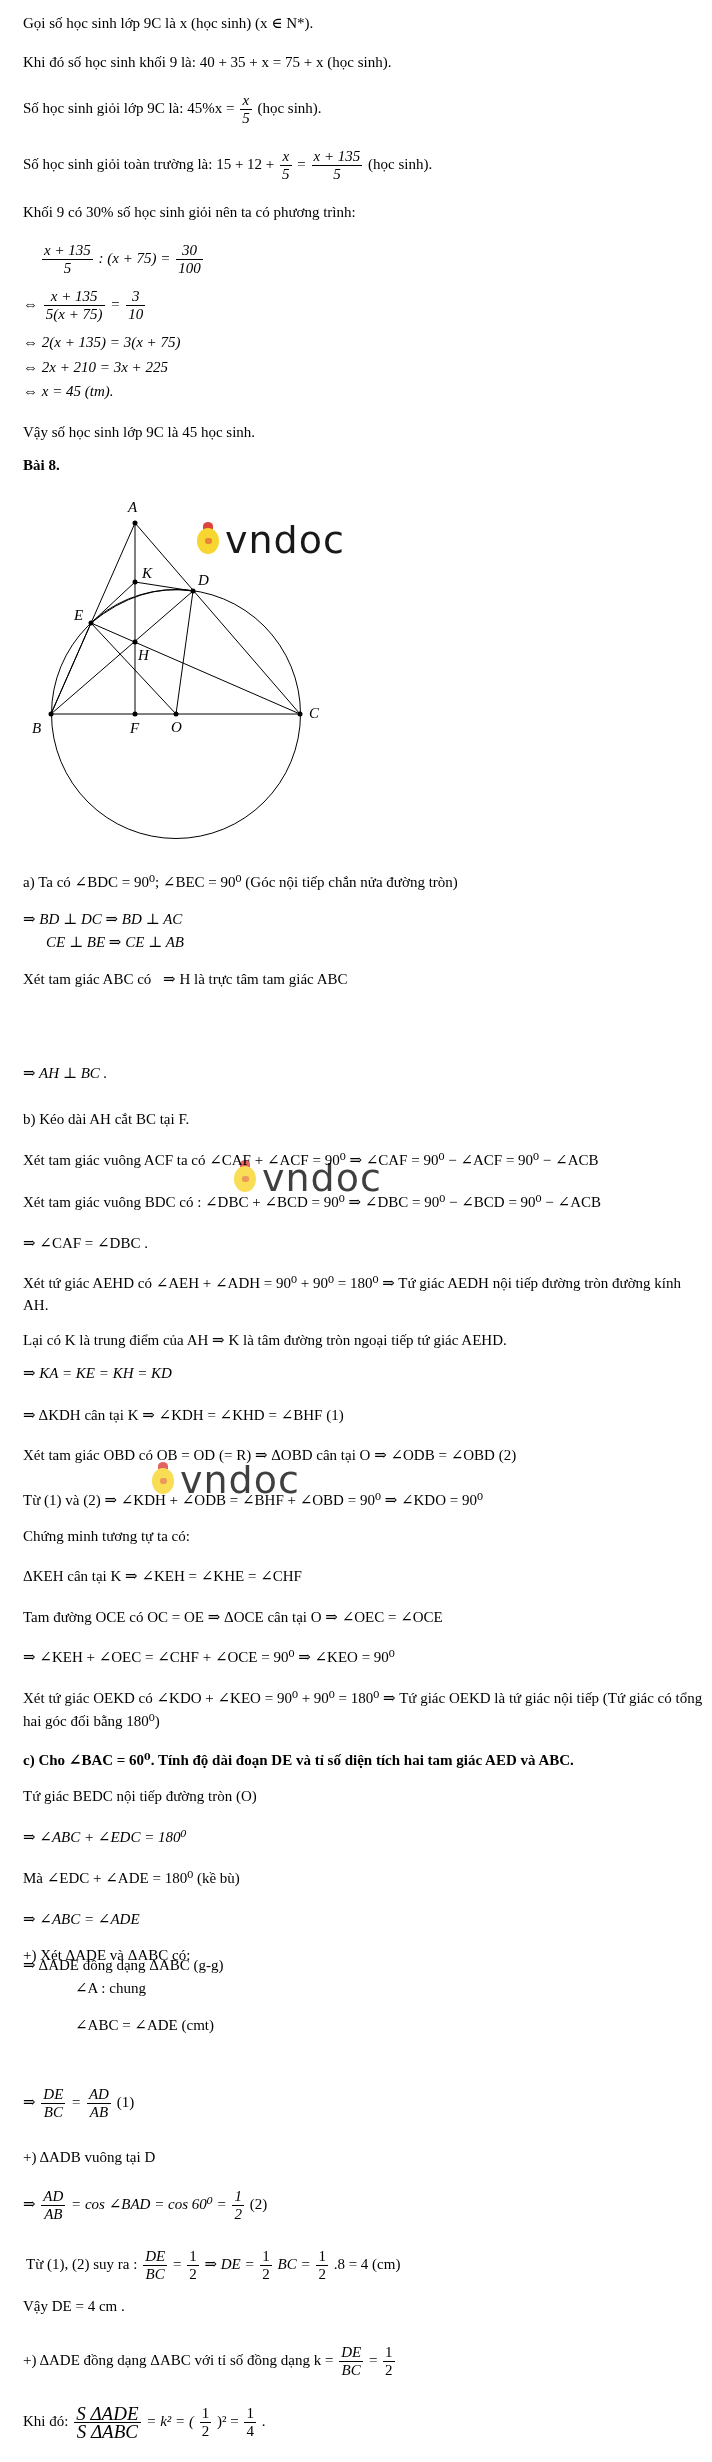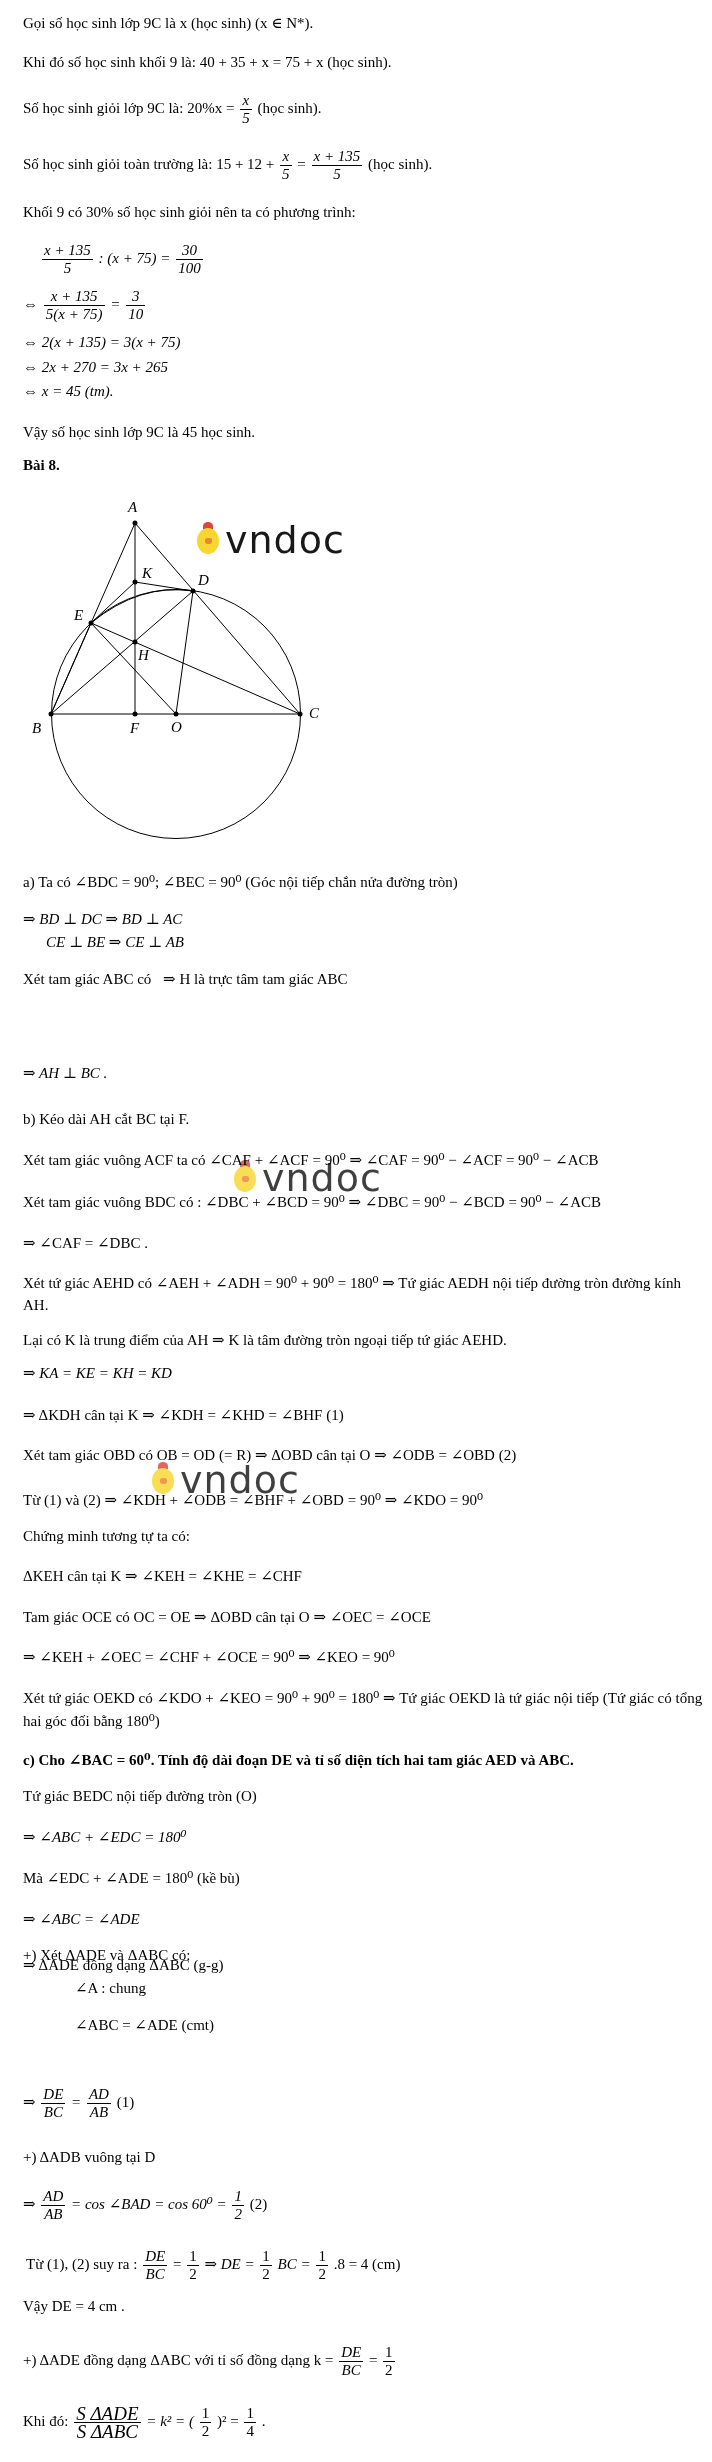--- a/index.html
+++ b/index.html
@@ -21,21 +21,21 @@
   .wm .word { font-family: "DejaVu Sans", sans-serif; font-weight: normal; color: #000000; font-size: 38px; letter-spacing: 1px; line-height: 36px; }
   .wm.faded { opacity: 0.75; }
   svg text { font-family: "Liberation Serif", serif; font-style: italic; font-size: 15px; }
 </style>
 </head>
 <body>
 
 <div class="ln" style="top:14px">Gọi số học sinh lớp 9C là  x  (học sinh) (x ∈ N*).</div>
 <div class="ln" style="top:53px">Khi đó số học sinh khối 9 là:  40 + 35 + x = 75 + x  (học sinh).</div>
 <div class="ln" style="top:92px">
-  <span>Số học sinh giỏi lớp 9C là:  20%x =</span>
+  <span>Số học sinh giỏi lớp 9C là:  45%x =</span>
   <span class="frac m"><span class="num">x</span><span>5</span></span>
   <span> (học sinh).</span>
 </div>
 <div class="ln" style="top:148px">
   <span>Số học sinh giỏi toàn trường là:  15 + 12 +</span>
   <span class="frac m"><span class="num">x</span><span>5</span></span>
   <span> = </span>
   <span class="frac m"><span class="num">x + 135</span><span>5</span></span>
   <span> (học sinh).</span>
 </div>
@@ -45,21 +45,21 @@
   <span> : (x + 75) = </span>
   <span class="frac"><span class="num">30</span><span>100</span></span>
 </div>
 <div class="ln m" style="top:288px">
   <span>⇔ </span>
   <span class="frac"><span class="num">x + 135</span><span>5(x + 75)</span></span>
   <span> = </span>
   <span class="frac"><span class="num">3</span><span>10</span></span>
 </div>
 <div class="ln m" style="top:333px">⇔ 2(x + 135) = 3(x + 75)</div>
-<div class="ln m" style="top:358px">⇔ 2x + 270 = 3x + 265</div>
+<div class="ln m" style="top:358px">⇔ 2x + 210 = 3x + 225</div>
 <div class="ln m" style="top:382px">⇔ x = 45  (tm).</div>
 <div class="ln" style="top:423px">Vậy số học sinh lớp 9C là 45 học sinh.</div>
 
 <div class="ln b" style="top:456px">Bài 8.</div>
 
 <svg style="position:absolute; left:0; top:490px" width="340" height="360" viewBox="0 490 340 360">
   <g fill="none" stroke="#000" stroke-width="1">
     <circle cx="176" cy="714" r="124.5"></circle>
     <line x1="135" y1="523" x2="51" y2="714"></line>
     <line x1="135" y1="523" x2="300" y2="714"></line>
@@ -136,21 +136,21 @@
 <div class="ln" style="top:1234px">⇒ ∠CAF = ∠DBC .</div>
 <div class="ln" style="top:1274px">Xét tứ giác AEHD có  ∠AEH + ∠ADH = 90⁰ + 90⁰ = 180⁰ ⇒ Tứ giác AEDH nội tiếp đường tròn đường kính</div>
 <div class="ln" style="top:1296px">AH.</div>
 <div class="ln" style="top:1331px">Lại có K là trung điểm của AH ⇒ K  là tâm đường tròn ngoại tiếp tứ giác AEHD.</div>
 <div class="ln m" style="top:1364px">⇒ KA = KE = KH = KD</div>
 <div class="ln" style="top:1406px">⇒ ΔKDH  cân tại K ⇒ ∠KDH = ∠KHD = ∠BHF  (1)</div>
 <div class="ln" style="top:1446px">Xét tam giác OBD có  OB = OD (= R) ⇒ ΔOBD  cân tại O ⇒ ∠ODB = ∠OBD  (2)</div>
 <div class="ln" style="top:1491px">Từ (1) và (2) ⇒ ∠KDH + ∠ODB = ∠BHF + ∠OBD = 90⁰ ⇒ ∠KDO = 90⁰</div>
 <div class="ln" style="top:1527px">Chứng minh tương tự ta có:</div>
 <div class="ln" style="top:1567px">ΔKEH  cân tại K ⇒ ∠KEH = ∠KHE = ∠CHF</div>
-<div class="ln" style="top:1608px">Tam giác OCE có OC = OE ⇒ ΔOBD  cân tại  O ⇒ ∠OEC = ∠OCE</div>
+<div class="ln" style="top:1608px">Tam đường OCE có OC = OE ⇒ ΔOCE  cân tại  O ⇒ ∠OEC = ∠OCE</div>
 <div class="ln" style="top:1648px">⇒ ∠KEH + ∠OEC = ∠CHF + ∠OCE = 90⁰ ⇒ ∠KEO = 90⁰</div>
 <div class="ln" style="top:1689px">Xét tứ giác OEKD có  ∠KDO + ∠KEO = 90⁰ + 90⁰ = 180⁰ ⇒ Tứ giác OEKD là tứ giác nội tiếp (Tứ giác có tổng</div>
 <div class="ln" style="top:1712px">hai góc đối bằng 180⁰)</div>
 
 <div class="ln b" style="top:1751px">c) Cho  ∠BAC = 60⁰. Tính độ dài đoạn DE và tỉ số diện tích hai tam giác AED và ABC.</div>
 <div class="ln" style="top:1787px">Tứ giác BEDC nội tiếp đường tròn (O)</div>
 <div class="ln m" style="top:1828px">⇒ ∠ABC + ∠EDC = 180⁰</div>
 <div class="ln" style="top:1869px">Mà  ∠EDC + ∠ADE = 180⁰  (kề bù)</div>
 <div class="ln m" style="top:1910px">⇒ ∠ABC = ∠ADE</div>
 <div class="ln" style="top:1946px">+) Xét  ΔADE  và  ΔABC có:</div>

